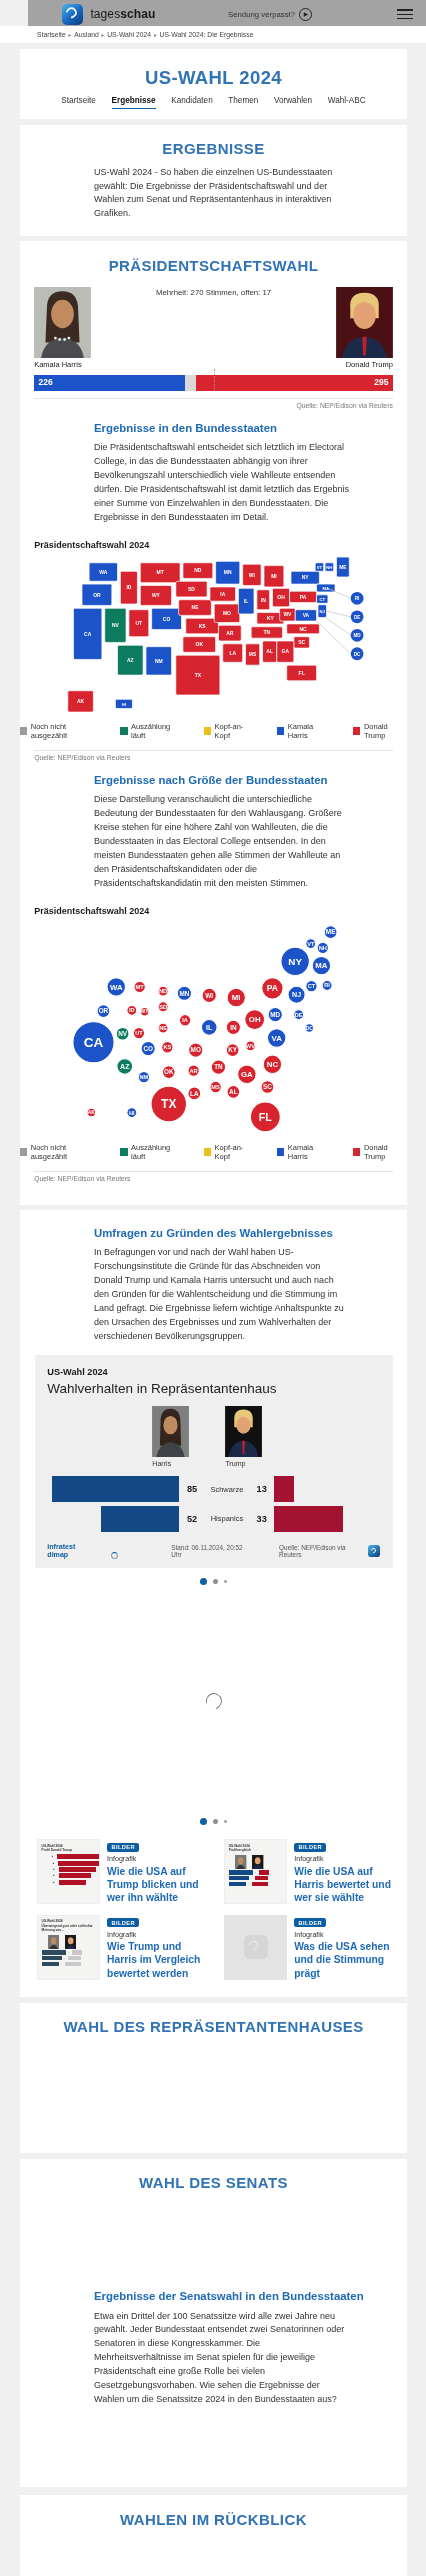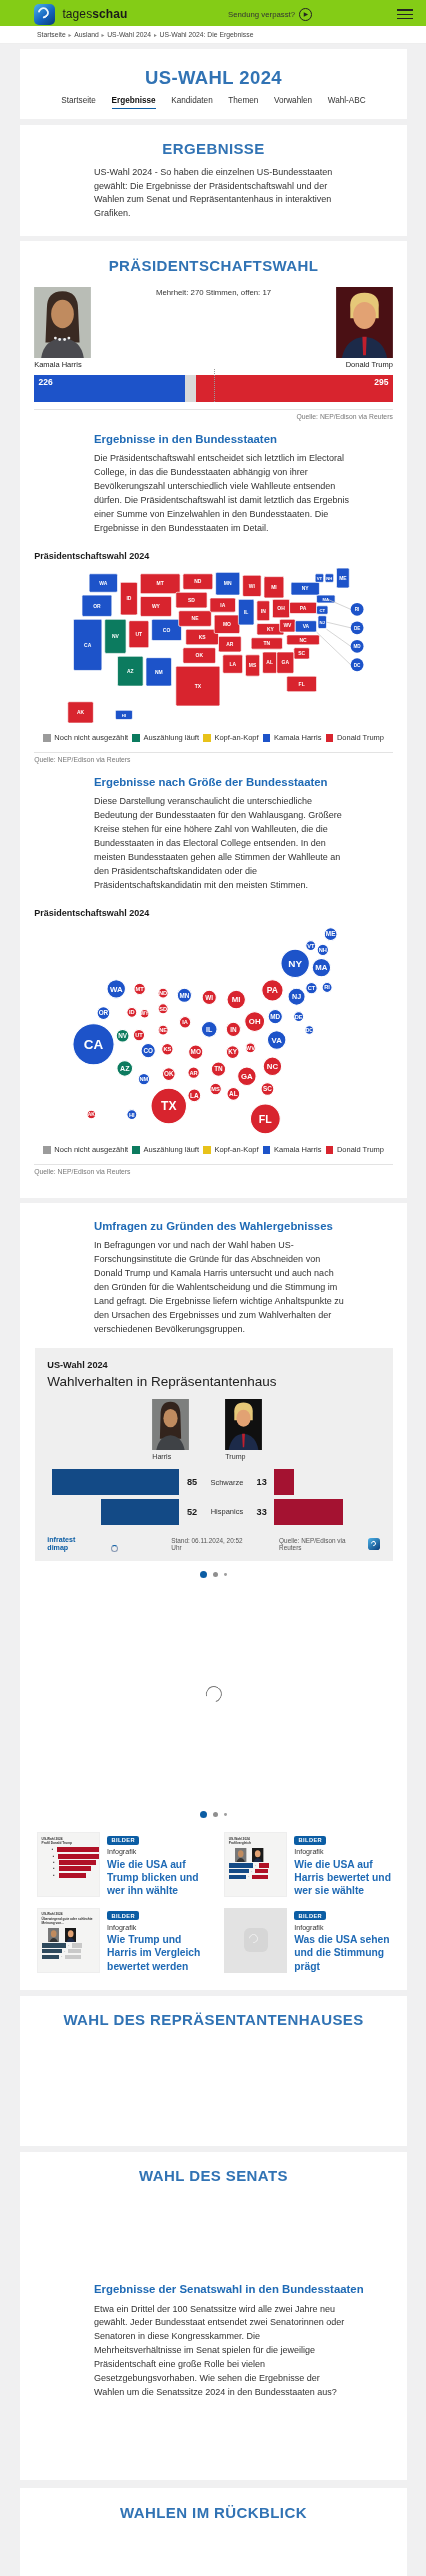--- a/index.html
+++ b/index.html
@@ -1,21 +1,21 @@
 <!DOCTYPE html>
 <html style="font-size:11.4px"><head>
 <meta charset="utf-8">
 <style>
   * { margin:0; padding:0; box-sizing:border-box; }
   html,body { width:427px; }
   body { background:#f0f0f1; font-family:"Liberation Sans", sans-serif; color:#333; }
   .page { width:427px; position:relative; }
 
   
-  .topbar { background:#84cc16; padding:3.6px 14.2px 1.4px 34px; display:flex; align-items:center; }
+  .topbar { background:#a3a3a3; padding:3.6px 14.2px 1.4px 34px; display:flex; align-items:center;margin-left:28px; }
   .ts-logo { width:21.3px; height:21.3px; border-radius:5px; background:linear-gradient(140deg,#4db4ea 0%,#1565c0 55%,#083d7a 100%); position:relative; flex:0 0 auto; }
   .ts-logo .swirl { position:absolute; left:3.6px; top:3.6px; width:11.4px; height:11.4px; border:2.1px solid #eaf4fb; border-left-color:transparent; border-radius:50%; transform:rotate(-40deg); }
   .brand { font-size:12px; color:#1a1a1a; margin-left:7.1px; letter-spacing:0.1px; }
   .brand b { font-weight:700; }
   .sendung { margin-left:auto; margin-right:85px; display:flex; align-items:center; gap:4.3px; font-size:7.8px; color:#333; cursor:pointer; }
   .play { width:12.8px; height:12.8px; border:1.1px solid #222; border-radius:50%; display:flex; align-items:center; justify-content:center; font-size:5.7px; color:#222; }
   .burger { width:15.6px; display:flex; flex-direction:column; gap:2.8px; cursor:pointer; }
   .burger i { height:1.4px; background:#222; display:block; }
   .crumbs { background:#fff; padding:4.3px 14.2px 5.7px 37px; font-size:6.8px; color:#444; border-bottom:0.7px solid #eee; }
   .crumbs span.sep { color:#888; margin:0 2.8px; font-size:5.7px; }
@@ -33,29 +33,29 @@
   .maplabel { font-size:9px; font-weight:700; color:#1a1a1a; margin:15.6px 0 4.3px 14.2px; }
   .hr { border-top:0.7px solid #e3e3e3; margin:7.1px 14.2px 2.8px 14.2px; }
   .src { font-size:6.8px; color:#777; margin:1.4px 14.2px 8.5px 14.2px; }
   .src.right { text-align:right; }
 
   
   .cands { display:flex; align-items:flex-start; padding:4.3px 14.2px 0 14.2px; }
   .cands .mid { flex:1; text-align:center; font-size:7.8px; color:#333; padding-top:1.4px; }
   .avatar { width:57px; height:71px; display:block; }
   .names { display:flex; justify-content:space-between; padding:2.8px 14.2px 4.3px 14.2px; font-size:7.5px; color:#222; }
-  .evbar { display:flex; height:27px; margin:1.4px 14.2px 0 14.2px; position:relative; }
+  .evbar { display:flex; height:16px; margin:1.4px 14.2px 0 14.2px; position:relative; }
   .evbar .b { height:100%; }
   .evbar .num { color:#fff; font-size:8.5px; font-weight:700; line-height:14.2px; padding:0 4.3px; }
   .evbar .harris { background:#1d53c9; display:flex; }
   .evbar .open { background:#d9d9d9; }
   .evbar .trump { background:#d8242e; display:flex; justify-content:flex-end; }
   .majline { position:absolute; top:-5.7px; bottom:0; border-left:1.4px dotted #9a9a9a; }
 
-  .legend-row { display:flex; justify-content:center; gap:4px; font-size:7.5px; color:#333; padding:7.1px 0 2.8px 0; }
+  .legend-row { display:flex; justify-content:center; gap:22px; font-size:7.5px; color:#333; padding:7.1px 0 2.8px 0; }
   .legend-row .it { display:flex; align-items:center; gap:3.6px; }
   .legend-row .sw { width:7.8px; height:7.8px; display:inline-block; }
 
   .mapwrap { display:flex; justify-content:center; padding-top:2.8px; }
 
   
   .chartcard { background:#efefef; width:358px; margin:11.4px auto 0 auto; padding:11.4px 12.8px 8.5px 12.8px; }
   .chartcard .kick { font-size:9.2px; font-weight:700; color:#1a1a1a; }
   .chartcard .title { font-size:13.5px; color:#222; margin-top:4.3px; }
   .photorow { display:flex; margin-top:10px; margin-left:105px; gap:36px; }

